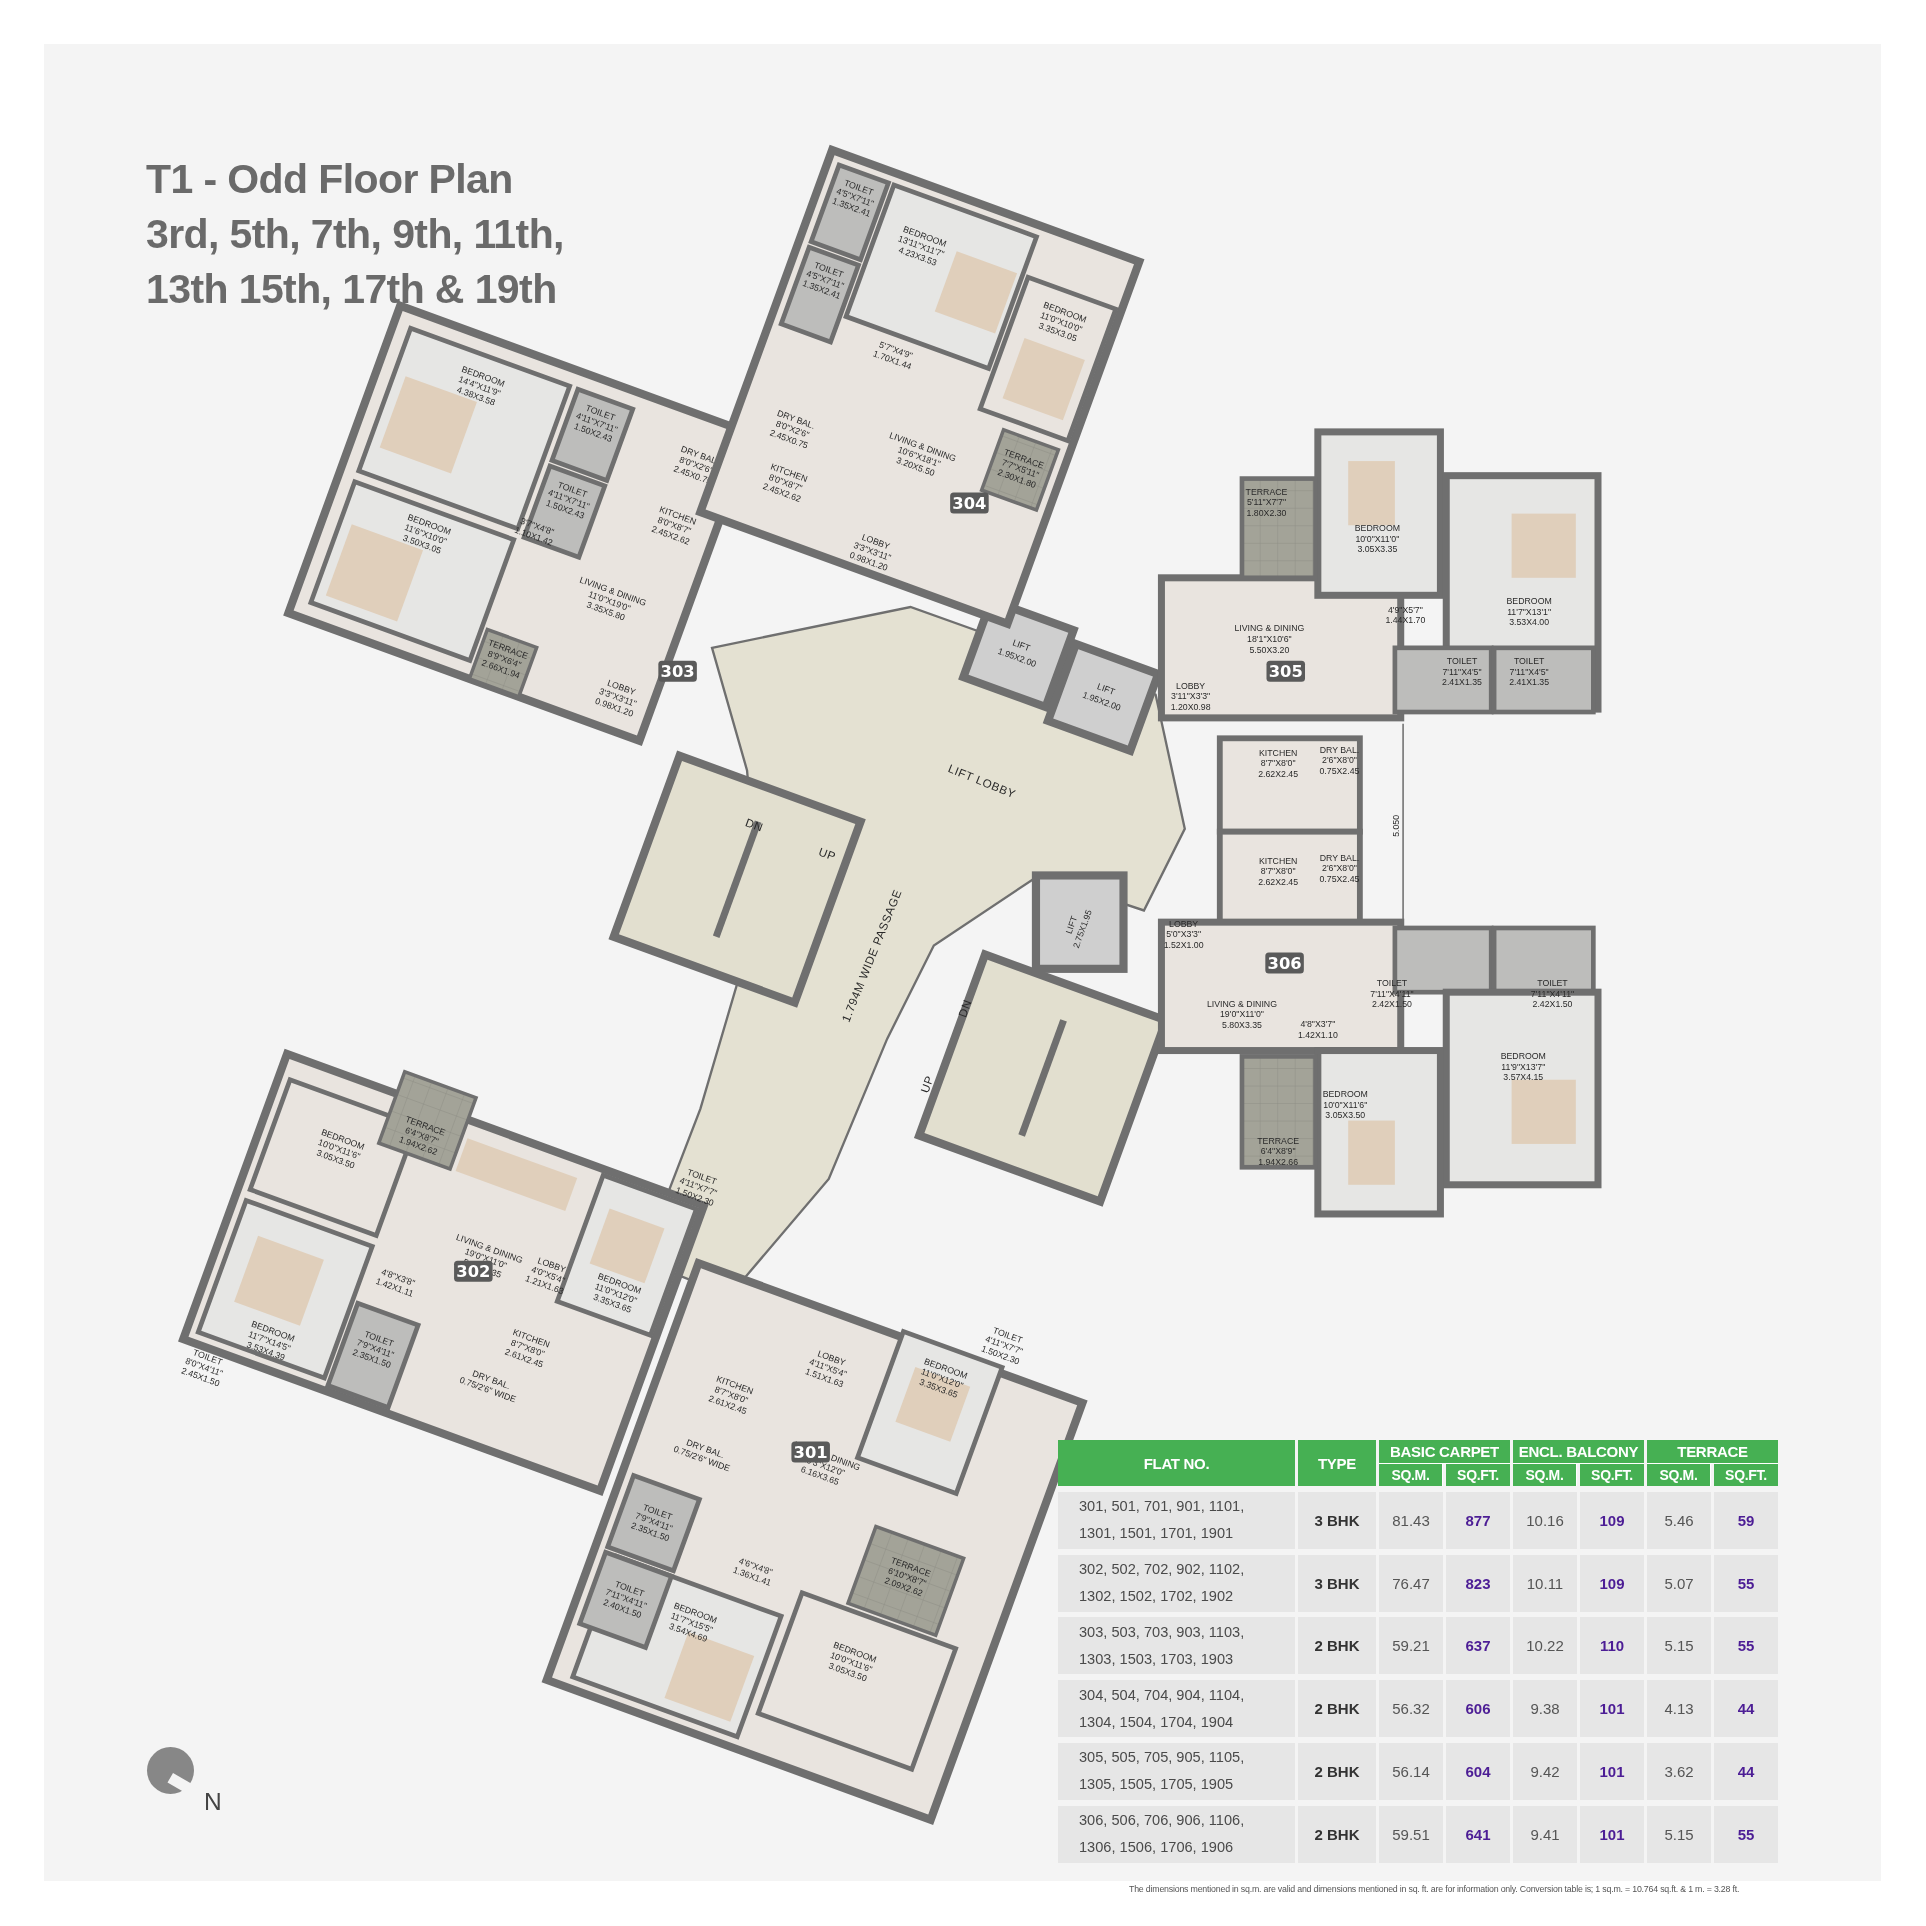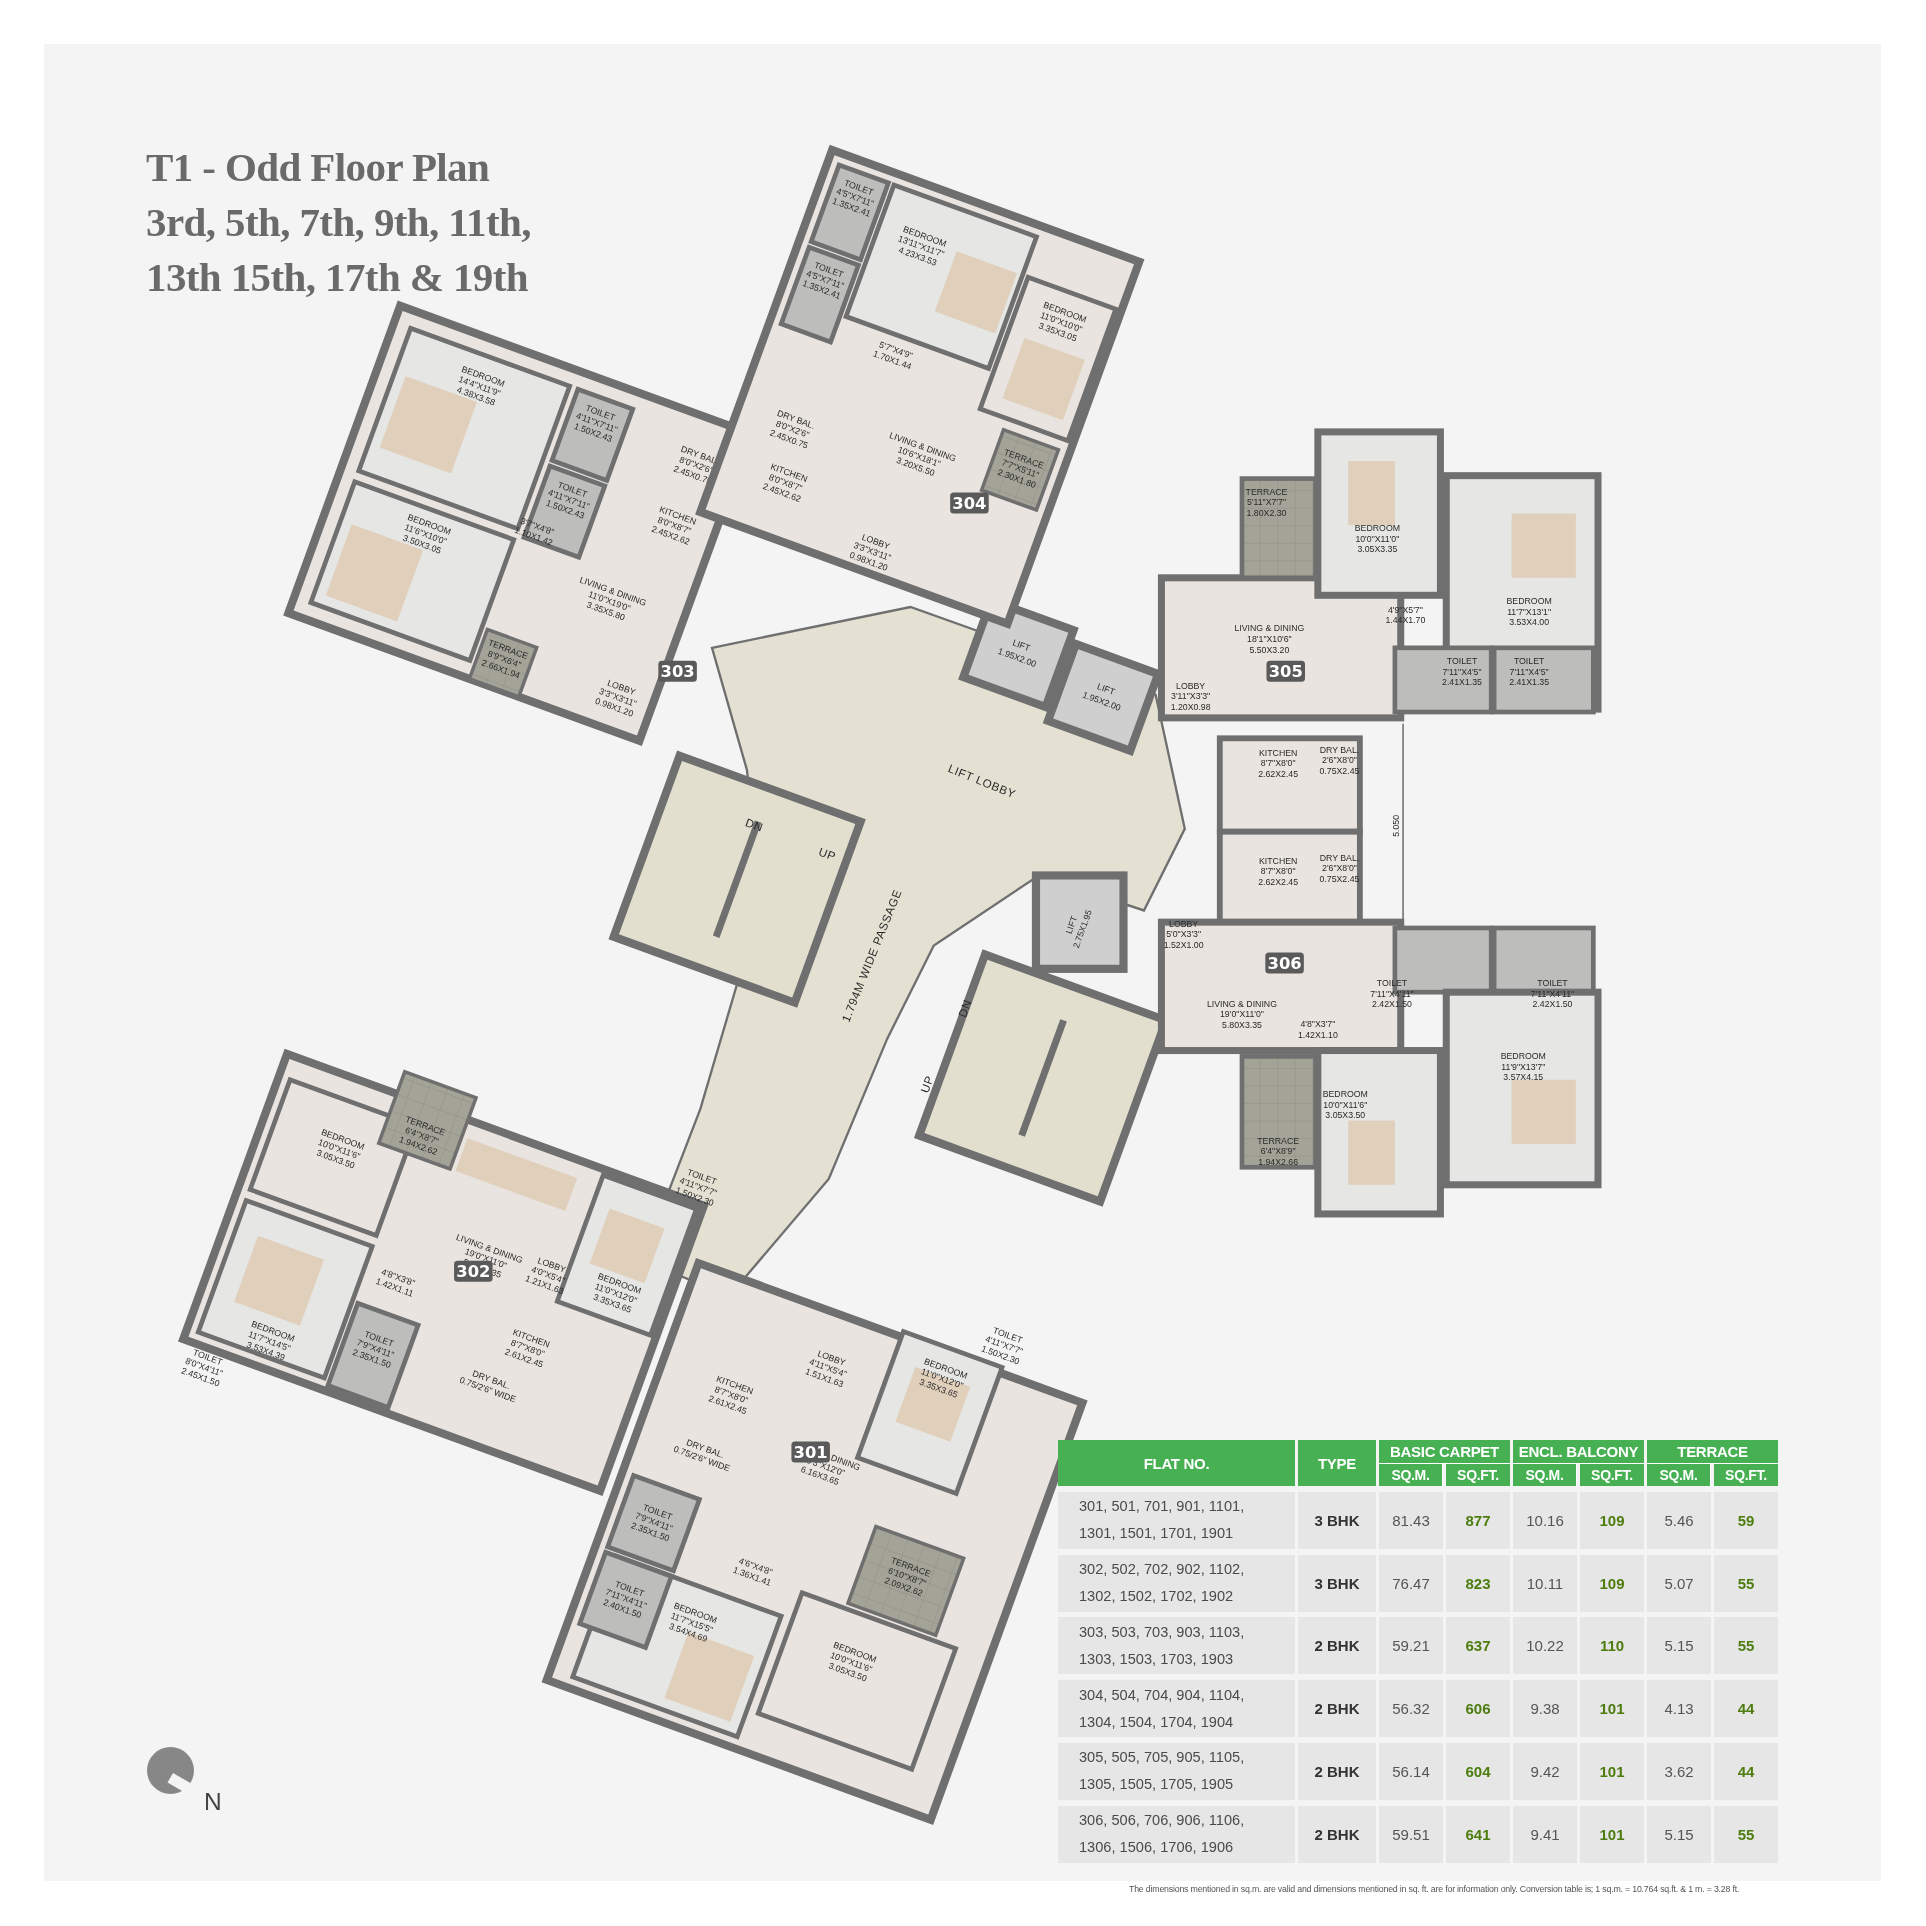--- a/index.html
+++ b/index.html
@@ -1,18 +1,18 @@
 <!DOCTYPE html>
 <html style="font-size:9.3px"><head>
 <meta charset="utf-8">
 <style>
   html,body{margin:0;padding:0;background:#ffffff;}
   body{width:1926px;height:1926px;position:relative;overflow:hidden;font-family:"DejaVu Sans",sans-serif;}
   .panel{position:absolute;left:44px;top:44px;width:1837px;height:1837px;background:#f4f4f4;}
-  .title{position:absolute;left:146px;top:140px;color:#6a6a6a;font-family:Liberation Serif, serif;font-weight:bold;font-size:41px;line-height:55px;letter-spacing:-0.6px;}
+  .title{position:absolute;left:146px;top:152px;color:#6a6a6a;font-family:Liberation Sans, sans-serif;font-weight:bold;font-size:41px;line-height:55px;letter-spacing:-0.6px;}
   .title div{white-space:nowrap;}
   .plan{position:absolute;left:0;top:0;width:1926px;height:1926px;}
   .lbl{font-family:"Liberation Sans",sans-serif;fill:#2a2a2a;font-size:15px;text-anchor:middle;}
   .unit-badge rect{fill:#5a5a5a;}
   .unit-badge text{fill:#fff;font-family:"DejaVu Sans",sans-serif;font-weight:bold;font-size:28px;text-anchor:middle;}
   .core-lbl{font-family:"Liberation Sans",sans-serif;fill:#2a2a2a;font-size:20px;text-anchor:middle;letter-spacing:1px;}
 
   .compass{position:absolute;left:147px;top:1747px;width:47px;height:47px;border-radius:50%;background:#878787;}
   .compass .needle{position:absolute;left:26px;top:26px;width:28px;height:10.5px;background:#f4f4f4;transform:rotate(30deg);transform-origin:0 0;}
   .compass-n{position:absolute;left:204px;top:1788px;font-family:"Liberation Sans",sans-serif;font-size:24.5px;color:#444;}
@@ -20,21 +20,21 @@
   table.area{position:absolute;left:1055px;top:1440px;border-collapse:separate;border-spacing:3.5px 0;font-family:"Liberation Sans",sans-serif;}
   table.area th{background:#46b053;color:#fff;font-weight:bold;font-size:15px;letter-spacing:-0.3px;padding:0;text-align:center;}
   table.area th.grp{height:23px;border-bottom:1.8px solid #fff;}
   table.area th.sub{height:22px;font-size:14px;}
   table.area th.sub.l{border-right:1.2px solid #fff;}
   table.area tr.spacer td{height:5.8px;background:transparent;padding:0;}
   table.area td{background:#e6e6e6;height:57px;text-align:center;font-size:15px;color:#555;padding:0;}
   table.area td.flat{text-align:left;padding-left:21px;width:216px;line-height:27px;color:#4a4a4a;font-size:14.6px;margin-top:32px;}
   table.area td.type{font-weight:bold;color:#333;width:64px;}
   table.area td.num{width:64px;margin-top:8px;}
-  table.area td.bold{font-weight:bold;color:#4d7c0f;}
+  table.area td.bold{font-weight:bold;color:#4c1d95;}
   .footnote{position:absolute;left:1129px;top:1884px;font-family:"Liberation Sans",sans-serif;font-size:8.8px;color:#555;white-space:nowrap;letter-spacing:-0.2px;}
 </style>
 </head>
 <body>
 
 <div class="panel"></div>
 
 <div class="title">
   <div>T1 - Odd Floor Plan</div>
   <div>3rd, 5th, 7th, 9th, 11th,</div>

